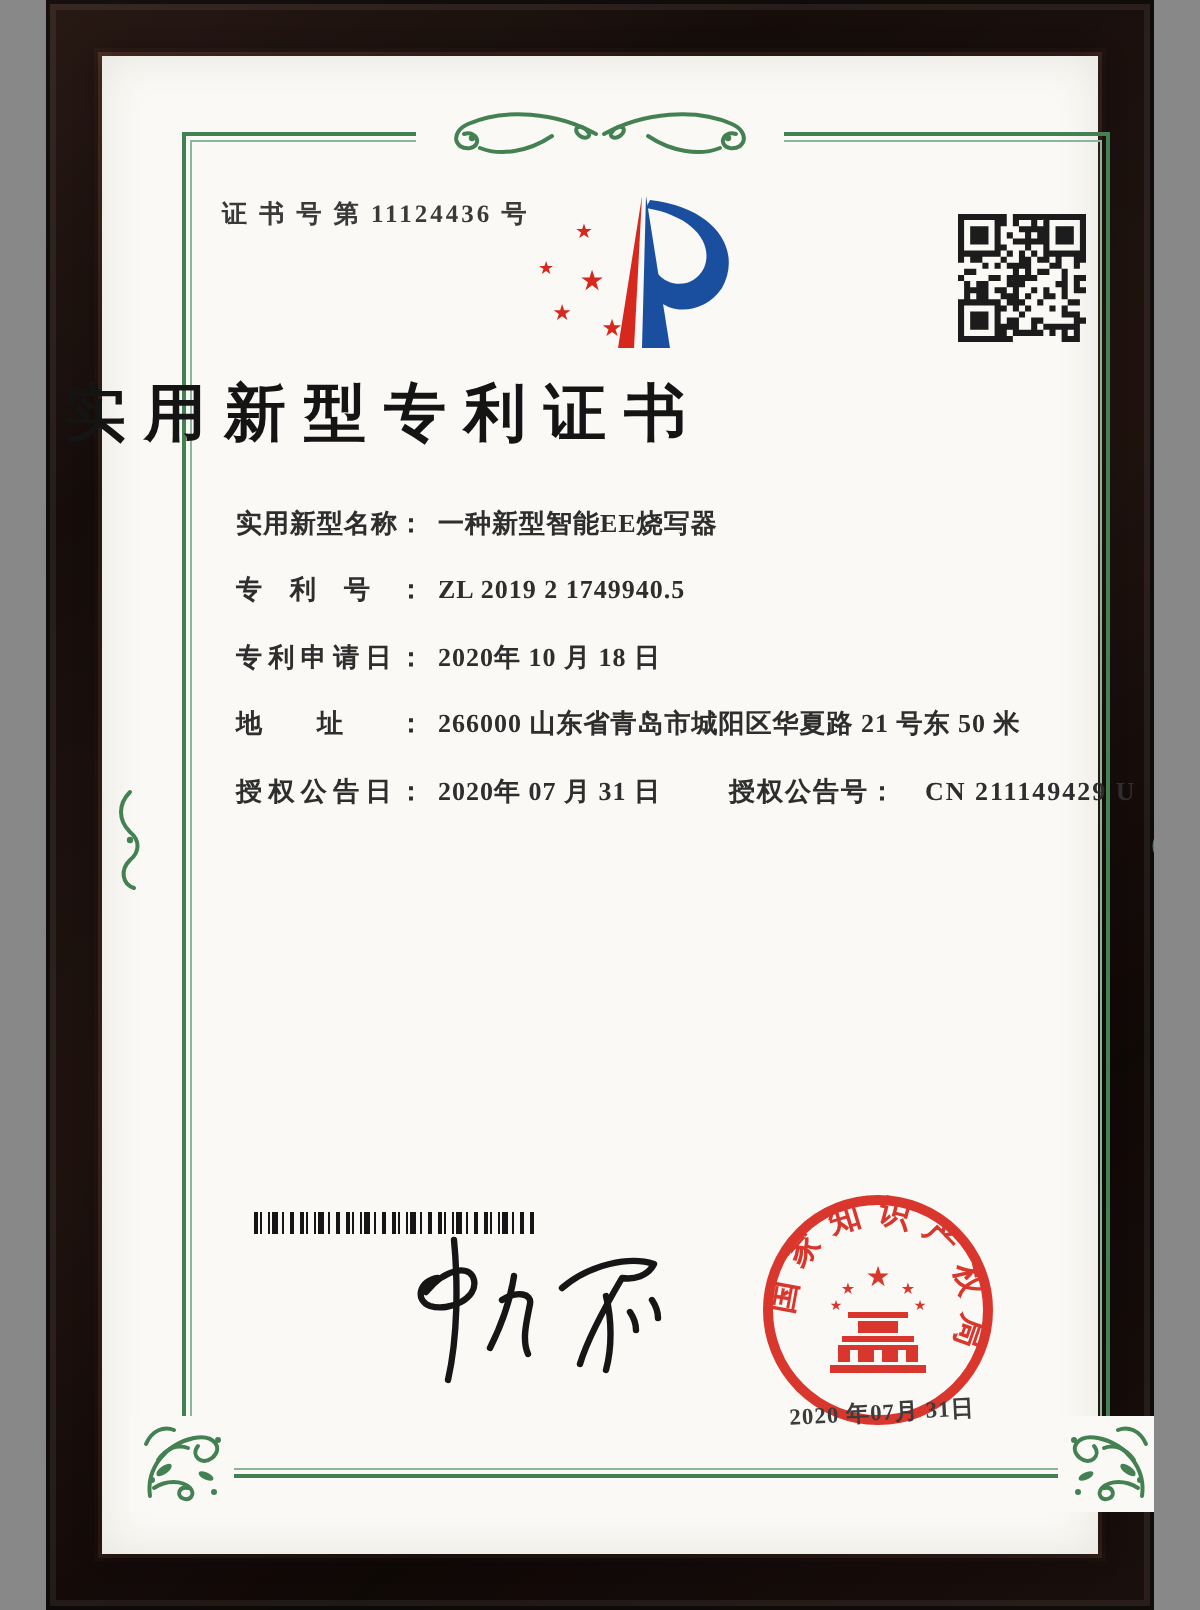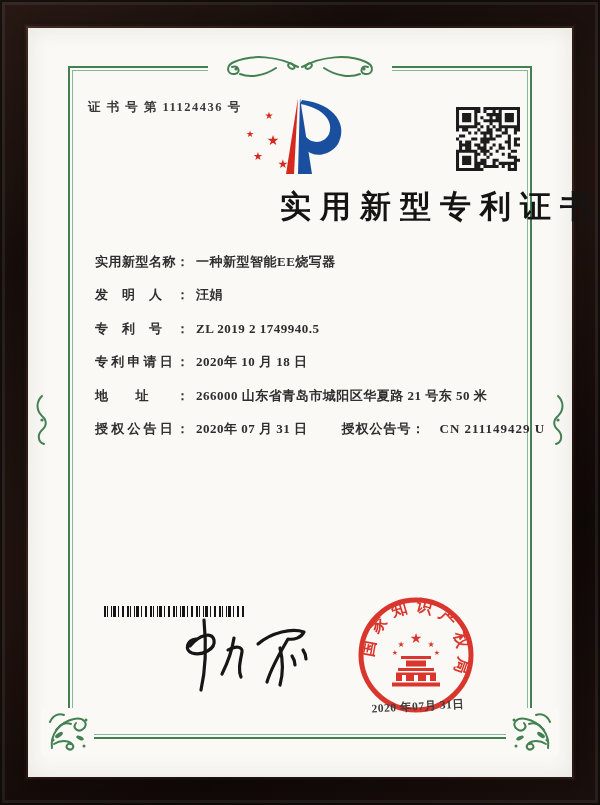--- a/index.html
+++ b/index.html
@@ -1,18 +1,18 @@
 <!DOCTYPE html>
 <html><head>
 <meta charset="utf-8">
 <style>
   * { margin:0; padding:0; box-sizing:border-box; }
   html,body { background:#888; }
   .stage {
-    position:relative; width:600px; height:805px; margin:0 auto;
+    position:relative; width:554px; height:805px; margin:0 auto;
     font-family:"Liberation Serif","DejaVu Serif",serif;
     background:
       linear-gradient(145deg,#5a392e 0%,#33201a 22%,#472b22 48%,#241410 76%,#3b241d 100%);
     overflow:hidden;
   }
   .frame-bevel { position:absolute; inset:0; pointer-events:none;
     box-shadow: inset 0 0 0 2px rgba(0,0,0,.6), inset 0 0 0 5px rgba(255,240,220,.07),
                 inset 0 0 0 24px rgba(0,0,0,.18), inset 0 0 0 26px rgba(0,0,0,.45); }
   .paper { position:absolute; inset:28px; background:#faf9f5;
     box-shadow: 0 0 10px rgba(0,0,0,.55), inset 0 0 22px rgba(70,50,35,.10); }
@@ -29,21 +29,21 @@
   .corner-floral.br { left:506px; top:708px; transform:scaleX(-1); }
   .side-scroll { position:absolute; width:18px; height:52px; }
   .side-scroll.l { left:33px; top:394px; }
   .side-scroll.r { left:549px; top:394px; transform:scaleX(-1); }
 
   
   .cert-no { position:absolute; left:88px; top:99px; font-size:12.5px; color:#3a3a3a;
     letter-spacing:1.5px; font-weight:600; }
   .logo { position:absolute; left:236px; top:92px; width:130px; height:90px; }
   .qr { position:absolute; left:456px; top:107px; width:64px; height:64px; }
-  .title { position:absolute; left:0; top:186px; width:100%; text-align:right;
+  .title { position:absolute; left:0; top:186px; width:100%; text-align:left;
     font-size:31px; font-weight:700; color:#141414; letter-spacing:9px; text-indent:9px; }
 
   
   .fields { position:absolute; left:95px; top:252px; width:430px; font-size:13px;
     font-weight:700; color:#2e2e2e; }
   .frow { height:33.4px; line-height:20px; white-space:nowrap; }
   .flabel { display:inline-block; width:94px; text-align:justify; text-align-last:justify;
     vertical-align:top; }
   .fvalue { display:inline-block; margin-left:7px; letter-spacing:.5px; }
   .grant-no { margin-left:34px; letter-spacing:1px; }
@@ -159,23 +159,20 @@
     <svg id="qr-svg" width="64" height="64" viewBox="0 0 63 63">
         <path d="M21,0h3v3h-3zM27,0h3v3h-3zM30,0h3v3h-3zM33,0h3v3h-3zM36,0h3v3h-3zM39,0h3v3h-3zM21,3h3v3h-3zM27,3h3v3h-3zM36,3h3v3h-3zM30,6h3v3h-3zM33,6h3v3h-3zM36,6h3v3h-3zM39,6h3v3h-3zM24,9h3v3h-3zM33,9h3v3h-3zM39,9h3v3h-3zM27,12h3v3h-3zM30,12h3v3h-3zM33,12h3v3h-3zM36,12h3v3h-3zM39,12h3v3h-3zM21,15h3v3h-3zM33,15h3v3h-3zM24,18h3v3h-3zM30,18h3v3h-3zM36,18h3v3h-3zM0,21h3v3h-3zM6,21h3v3h-3zM9,21h3v3h-3zM21,21h3v3h-3zM30,21h3v3h-3zM33,21h3v3h-3zM39,21h3v3h-3zM42,21h3v3h-3zM48,21h3v3h-3zM57,21h3v3h-3zM60,21h3v3h-3zM12,24h3v3h-3zM18,24h3v3h-3zM24,24h3v3h-3zM27,24h3v3h-3zM30,24h3v3h-3zM33,24h3v3h-3zM45,24h3v3h-3zM48,24h3v3h-3zM57,24h3v3h-3zM3,27h3v3h-3zM6,27h3v3h-3zM27,27h3v3h-3zM33,27h3v3h-3zM39,27h3v3h-3zM42,27h3v3h-3zM51,27h3v3h-3zM0,30h3v3h-3zM15,30h3v3h-3zM18,30h3v3h-3zM24,30h3v3h-3zM27,30h3v3h-3zM30,30h3v3h-3zM33,30h3v3h-3zM36,30h3v3h-3zM51,30h3v3h-3zM57,30h3v3h-3zM60,30h3v3h-3zM3,33h3v3h-3zM9,33h3v3h-3zM12,33h3v3h-3zM24,33h3v3h-3zM27,33h3v3h-3zM30,33h3v3h-3zM48,33h3v3h-3zM51,33h3v3h-3zM57,33h3v3h-3zM3,36h3v3h-3zM6,36h3v3h-3zM9,36h3v3h-3zM12,36h3v3h-3zM18,36h3v3h-3zM21,36h3v3h-3zM27,36h3v3h-3zM36,36h3v3h-3zM42,36h3v3h-3zM51,36h3v3h-3zM57,36h3v3h-3zM60,36h3v3h-3zM3,39h3v3h-3zM9,39h3v3h-3zM12,39h3v3h-3zM21,39h3v3h-3zM24,39h3v3h-3zM27,39h3v3h-3zM33,39h3v3h-3zM42,39h3v3h-3zM45,39h3v3h-3zM51,39h3v3h-3zM24,42h3v3h-3zM27,42h3v3h-3zM30,42h3v3h-3zM39,42h3v3h-3zM54,42h3v3h-3zM57,42h3v3h-3zM21,45h3v3h-3zM27,45h3v3h-3zM33,45h3v3h-3zM45,45h3v3h-3zM51,45h3v3h-3zM30,48h3v3h-3zM51,48h3v3h-3zM54,48h3v3h-3zM57,48h3v3h-3zM24,51h3v3h-3zM27,51h3v3h-3zM36,51h3v3h-3zM39,51h3v3h-3zM57,51h3v3h-3zM60,51h3v3h-3zM21,54h3v3h-3zM24,54h3v3h-3zM27,54h3v3h-3zM36,54h3v3h-3zM42,54h3v3h-3zM45,54h3v3h-3zM48,54h3v3h-3zM51,54h3v3h-3zM54,54h3v3h-3zM57,54h3v3h-3zM21,57h3v3h-3zM27,57h3v3h-3zM30,57h3v3h-3zM33,57h3v3h-3zM36,57h3v3h-3zM39,57h3v3h-3zM45,57h3v3h-3zM51,57h3v3h-3zM57,57h3v3h-3zM21,60h3v3h-3zM24,60h3v3h-3zM51,60h3v3h-3zM54,60h3v3h-3zM57,60h3v3h-3zM0,0h21v21h-21zM3,3v15h15v-15zM6,6h9v9h-9zM42,0h21v21h-21zM45,3v15h15v-15zM48,6h9v9h-9zM0,42h21v21h-21zM3,45v15h15v-15zM6,48h9v9h-9z" fill="#1c1c1c" fill-rule="evenodd"></path>
       </svg>
   </div>
 
   <div class="title">实用新型专利证书</div>
 
   <div class="fields">
     <div class="frow">
       <span class="flabel">实用新型名称：</span><span class="fvalue">一种新型智能EE烧写器</span>
-    </div>
-    <div class="frow">
-      <span class="flabel">发明人：</span><span class="fvalue">汪娟</span>
     </div>
     <div class="frow">
       <span class="flabel">专利号：</span><span class="fvalue">ZL 2019 2 1749940.5</span>
     </div>
     <div class="frow">
       <span class="flabel">专利申请日：</span><span class="fvalue">2020年 10 月 18 日</span>
     </div>
     <div class="frow">
       <span class="flabel">地址：</span><span class="fvalue">266000 山东省青岛市城阳区华夏路 21 号东 50 米</span>
     </div>

